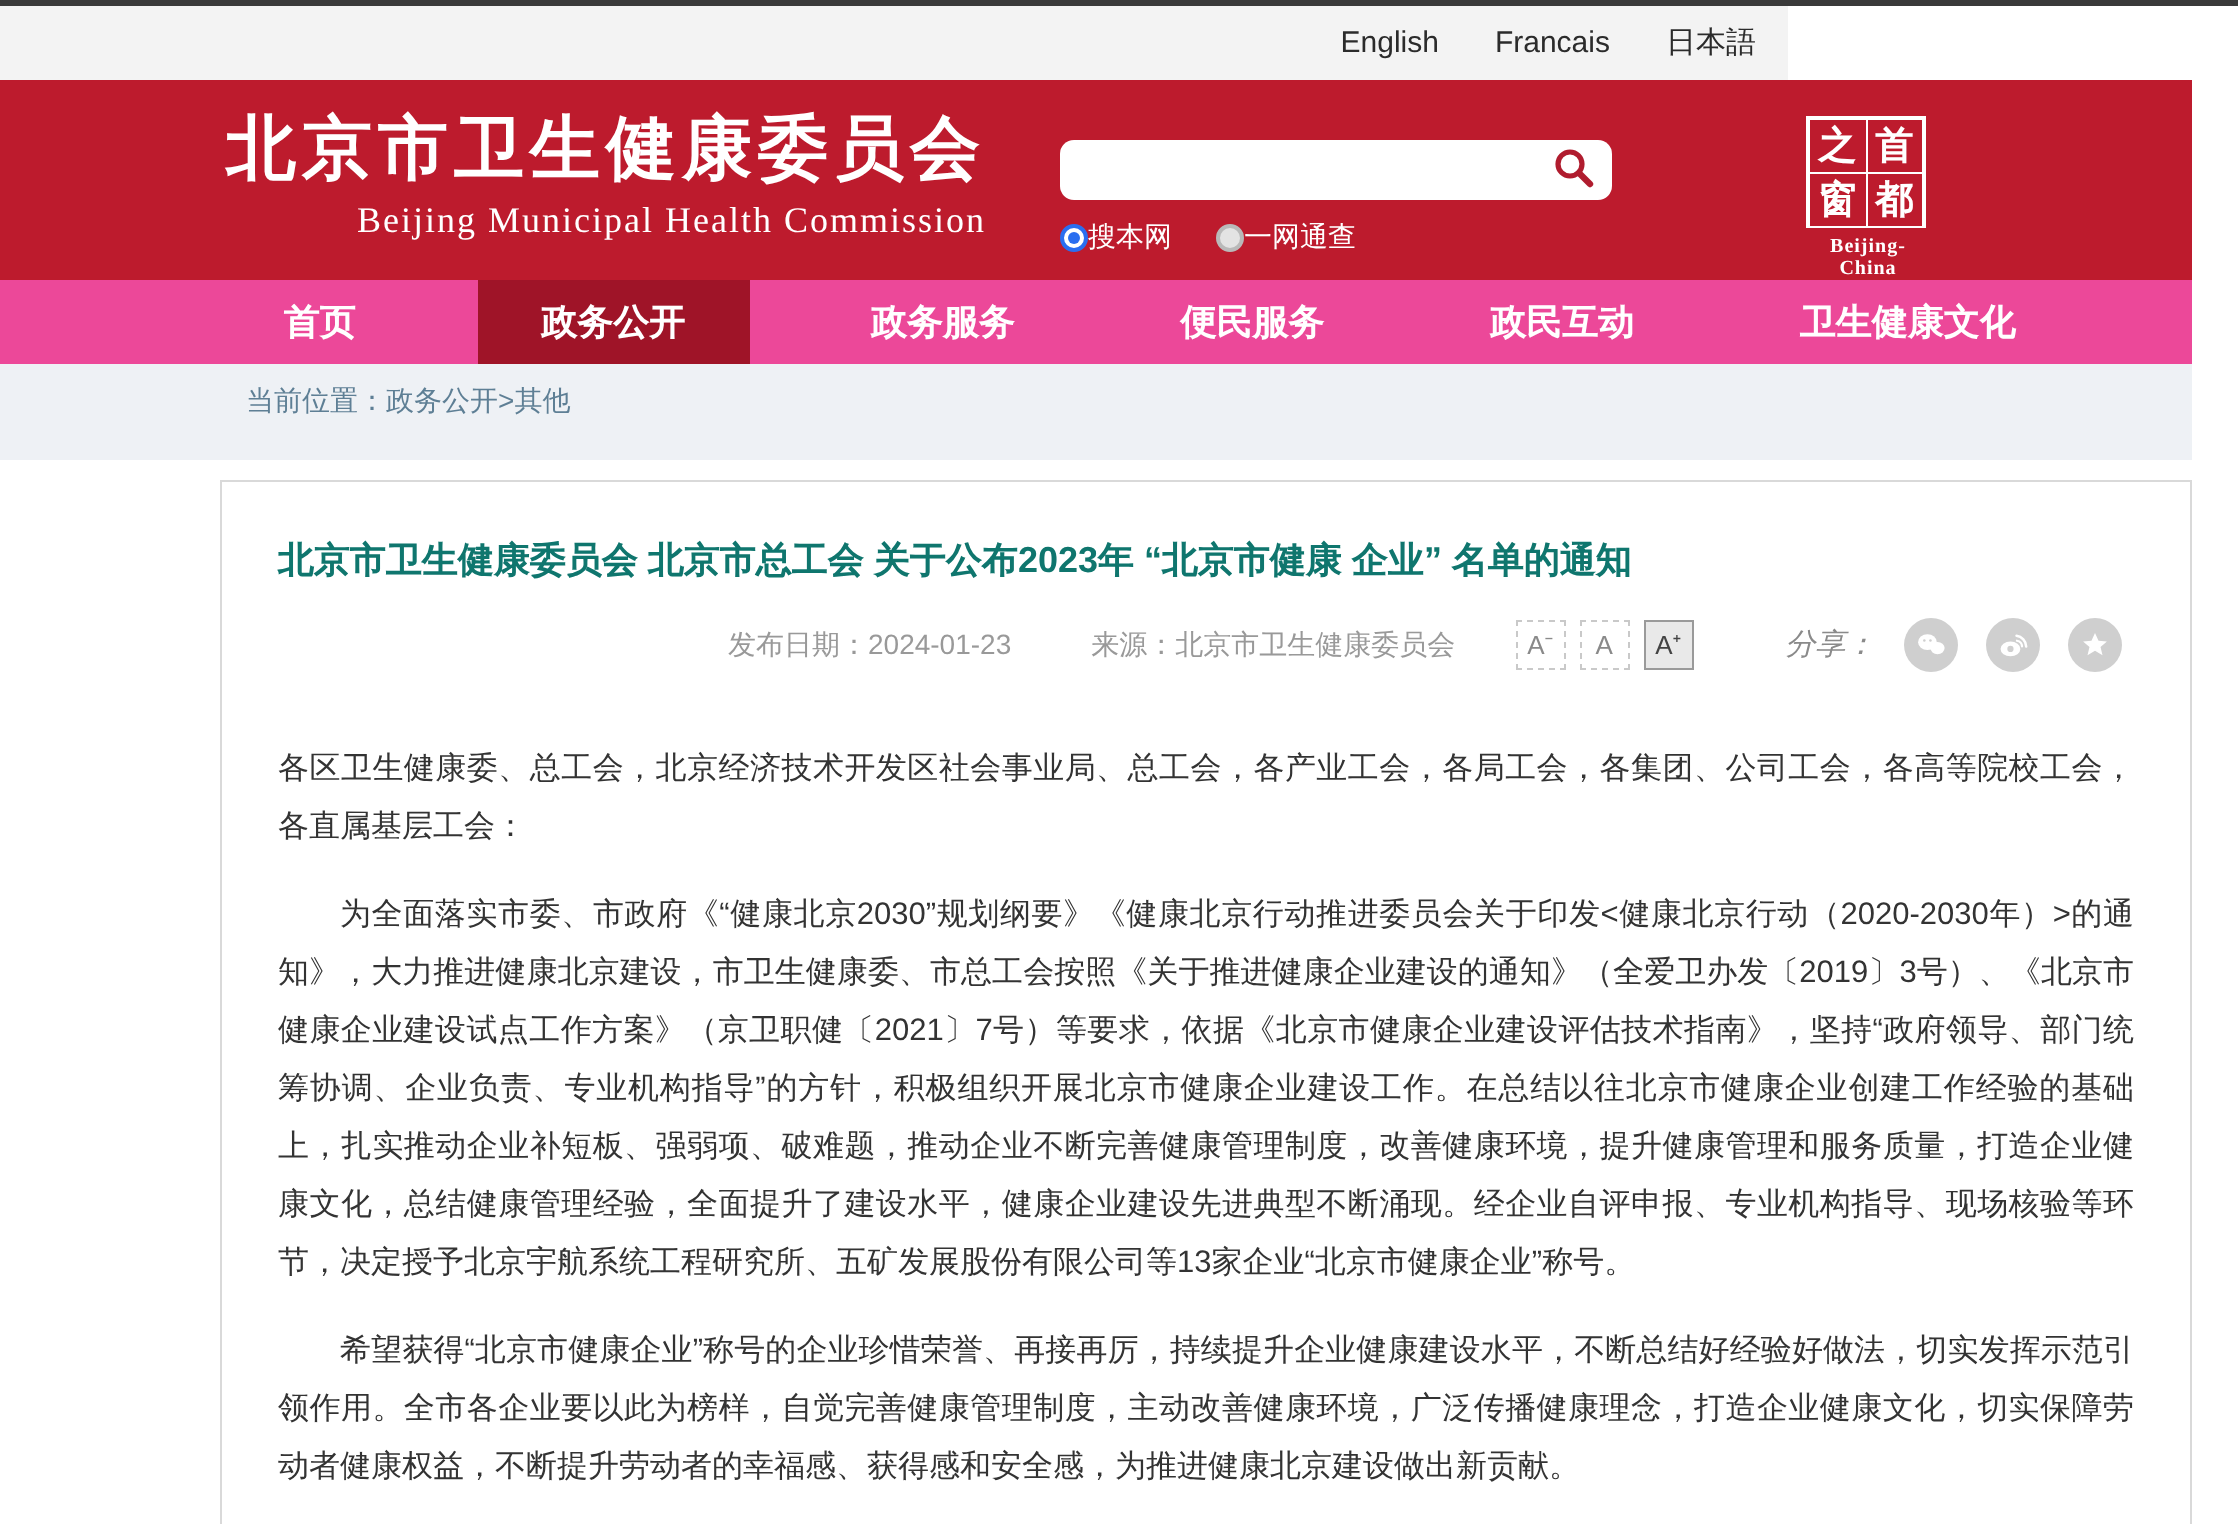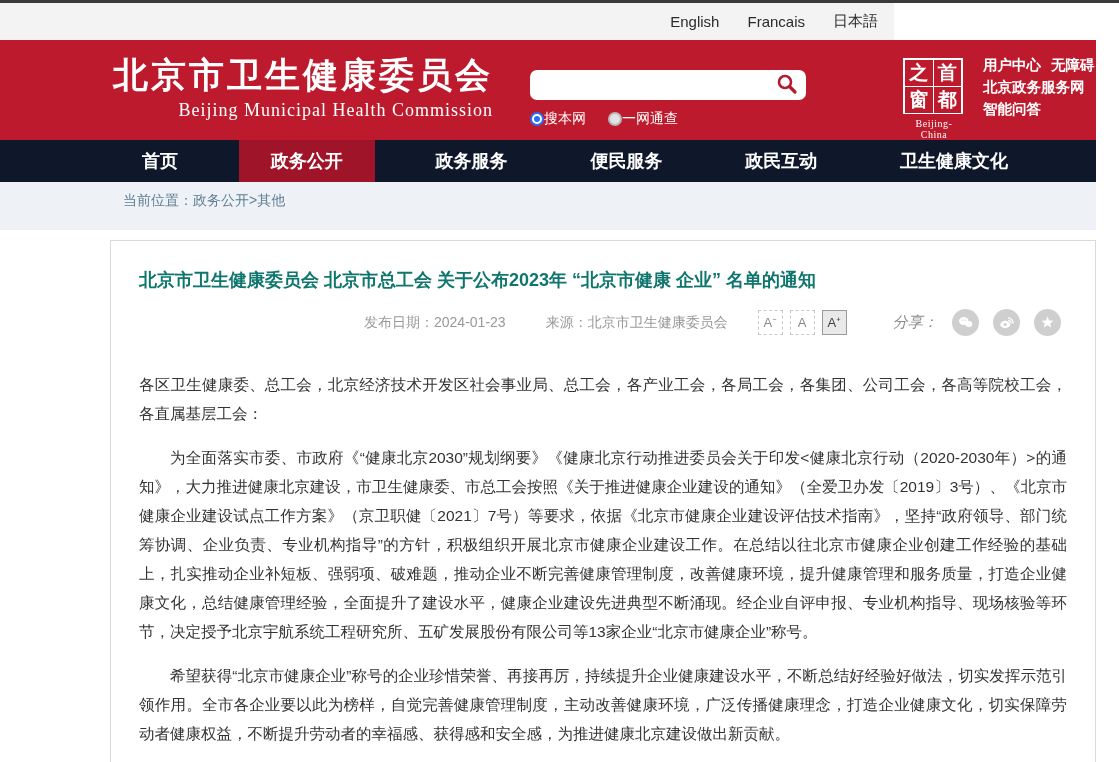--- a/index.html
+++ b/index.html
@@ -35,29 +35,29 @@
   .radio-dot.sel::after { content:""; position:absolute; left:2px; top:2px;
     width:6px; height:6px; border-radius:50%; background:#2a6ef0; }
   .radio-dot.unsel { background:#e3e3e3; border:2px solid #b9b9b9; }
 
   .gov-logo { position:absolute; left:903px; top:18px; width:62px; cursor:pointer; }
   .gov-logo .square { width:60px; height:56px; border:2px solid #fff; display:grid;
     grid-template-columns:1fr 1fr; grid-template-rows:1fr 1fr; gap:1px; background:#fff; }
   .gov-logo .square span { background:#bd1b2d; color:#fff; font-size:19px; font-weight:bold;
     display:flex; align-items:center; justify-content:center;
     font-family:"Liberation Serif","DejaVu Serif",serif; }
-  .gov-logo .cap { color:#fff; font-size:10px; font-weight:normal; text-align:center;
+  .gov-logo .cap { color:#fff; font-size:10px; font-weight:bold; text-align:center;
     margin-top:4px; font-family:"Liberation Serif","DejaVu Serif",serif; letter-spacing:0.5px; }
   .quick-links { position:absolute; left:983px; top:14px; width:112px; color:#fff;
     font-size:14.5px; font-weight:bold; line-height:22px; }
   .quick-links a { color:#fff; text-decoration:none; cursor:pointer; }
   .ql-row1 { display:flex; gap:10px; }
 
   
-  .nav { height:42px; background:#0f172a; }
+  .nav { height:42px; background:#ec4899; }
   .nav-inner { height:42px; margin:0 66px 0 120px; display:flex;
     justify-content:space-between; align-items:stretch; }
   .nav-item { color:#fff; font-size:18px; font-weight:bold; line-height:42px;
     padding:0 22px; cursor:pointer; white-space:nowrap; }
   .nav-item.active { background:#9f1428; padding:0 32px; }
 
   
   .breadcrumb { height:48px; width:1096px; background:#eef1f5; line-height:36px;
     padding-left:123px; font-size:14px; color:#5e7f95; }
   .breadcrumb a { color:#5e7f95; text-decoration:none; cursor:pointer; }
@@ -130,28 +130,20 @@
     <div class="gov-logo">
       <div class="square">
         <span>之</span>
         <span>首</span>
         <span>窗</span>
         <span>都</span>
       </div>
       <div class="cap">Beijing-China</div>
     </div>
 
-    <div class="quick-links">
-      <div class="ql-row1">
-        <a>用户中心</a>
-        <a>无障碍</a>
-      </div>
-      <div><a>北京政务服务网</a></div>
-      <div><a>智能问答</a></div>
-    </div>
   </div>
 
   <div class="nav">
     <div class="nav-inner">
       <div class="nav-item">首页</div>
       <div class="nav-item active">政务公开</div>
       <div class="nav-item">政务服务</div>
       <div class="nav-item">便民服务</div>
       <div class="nav-item">政民互动</div>
       <div class="nav-item">卫生健康文化</div>

